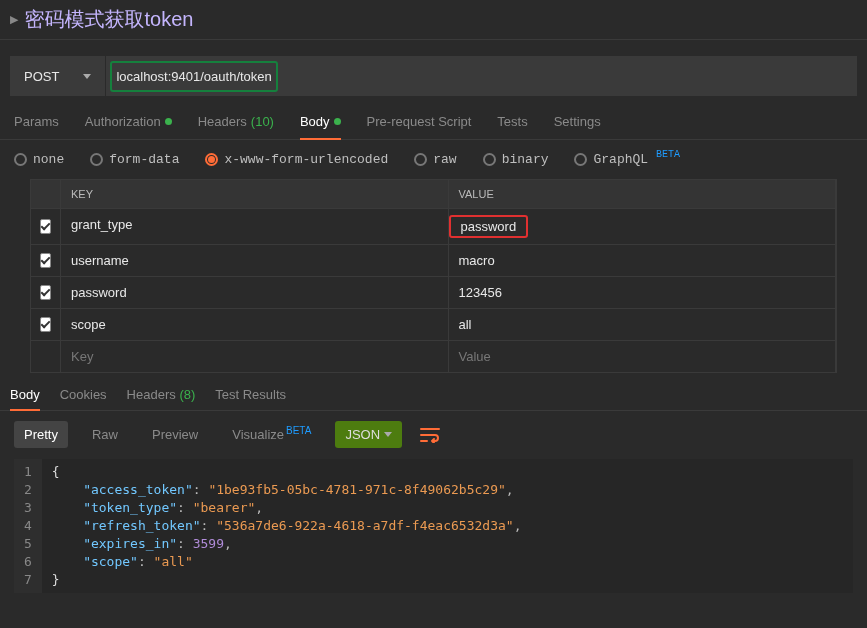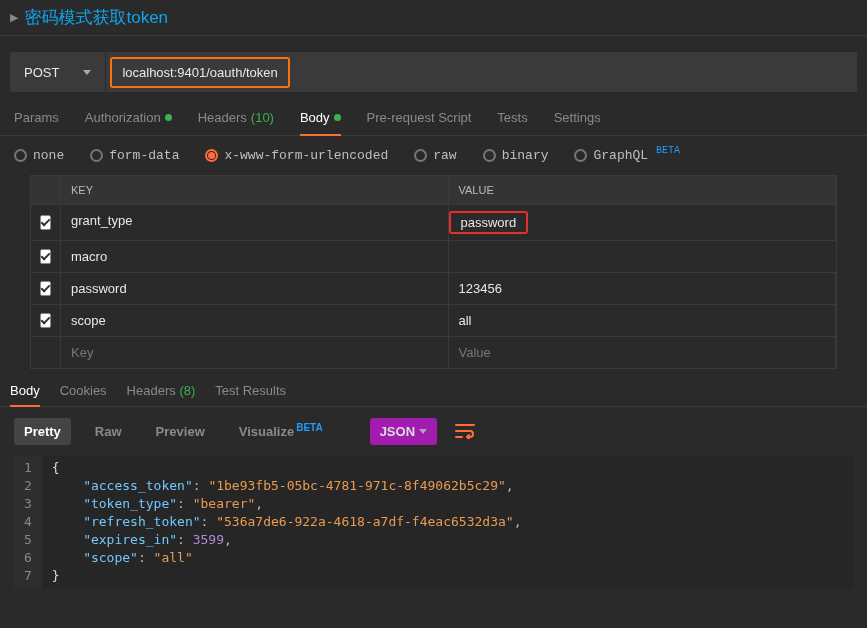--- a/index.html
+++ b/index.html
@@ -13,21 +13,21 @@
     overflow: hidden;
   }
   .tab-header {
     display: flex;
     align-items: center;
     padding: 6px 10px;
     background: #2a2a2a;
     border-bottom: 1px solid #3a3a3a;
   }
   .tri { color: #888; margin-right: 6px; font-size: 11px; }
-  .tab-title { color: #0ea5e9; font-size: 17px; }
+  .tab-title { color: #c4b5fd; font-size: 20px; }
   .request-bar {
     display: flex;
     margin: 16px 10px 0 10px;
     background: #3a3a3a;
     height: 40px;
     align-items: stretch;
   }
   .method-sel {
     display: flex;
     align-items: center;
@@ -48,22 +48,22 @@
     flex: 1;
     display: flex;
     align-items: center;
     padding: 0 10px;
   }
   .url-text {
     color: #e8e8e8;
     font-size: 13px;
   }
   .red-outline {
-    border: 2px solid #f97316;
-    padding: 6px 10px;
+    border: 2px solid #15803d;
+    padding: 6px 4px;
     border-radius: 3px;
     margin-left: -6px;
   }
   
   .subtabs {
     display: flex;
     gap: 26px;
     padding: 18px 14px 0 14px;
     border-bottom: 1px solid #3a3a3a;
   }
@@ -186,43 +186,41 @@
   .resp-tab.active { color: #fff; }
   .resp-tab.active::after {
     content: "";
     position: absolute;
     left: 0; right: 0; bottom: -1px;
     height: 2px;
     background: #ff6c37;
   }
   .resp-toolbar {
     display: flex;
-    align-items: flex-end;
+    align-items: flex-start;
     gap: 14px;
     padding: 10px 14px;
-    font-weight: bold;
   }
   .tool-btn {
     color: #8a8a8a;
     padding: 6px 10px;
     cursor: pointer;
     border-radius: 3px;
   }
   .tool-btn.active {
     background: #444;
     color: #fff;
   }
   .json-sel {
     display: flex; align-items: center; gap: 4px;
-    background: #a21caf;
+    background: #4d7c0f;
     padding: 6px 10px;
     border-radius: 3px;
     cursor: pointer;
     color: #ddd;
-    margin-left: 23px;
   }
   .wrap-icon {
     width: 28px; height: 28px;
     display: flex; align-items: center; justify-content: center;
     cursor: pointer;
   }
   .wrap-icon svg { stroke: #ff6c37; }
   .code-area {
     margin: 0 14px;
     background: #262626;
@@ -335,20 +333,21 @@
       </div>
     <div class="kv-cell">grant_type</div>
     <div class="kv-cell"><span class="value-highlight">password</span></div>
   </div>
   <div class="kv-row">
     <div class="kv-cell kv-check">
         <span class="checkbox">
           <span class="checkmark"></span>
         </span>
       </div>
+    <div class="kv-cell">username</div>
     <div class="kv-cell">macro</div>
   </div>
   <div class="kv-row">
     <div class="kv-cell kv-check">
         <span class="checkbox">
           <span class="checkmark"></span>
         </span>
       </div>
     <div class="kv-cell">password</div>
     <div class="kv-cell">123456</div>

